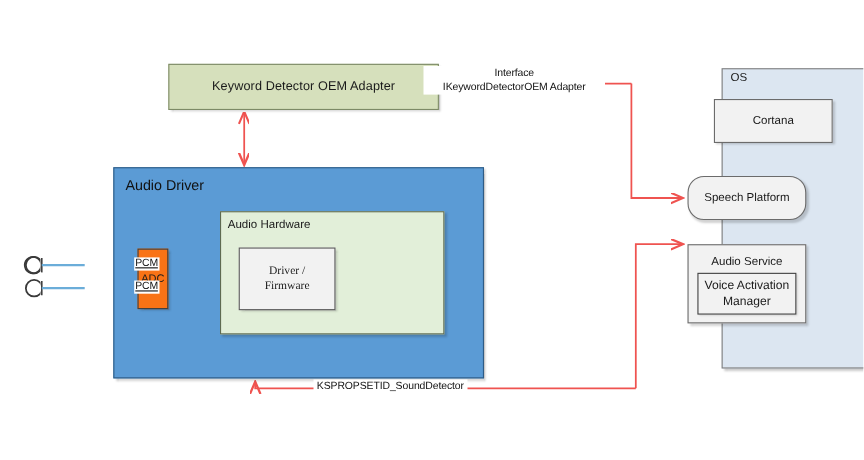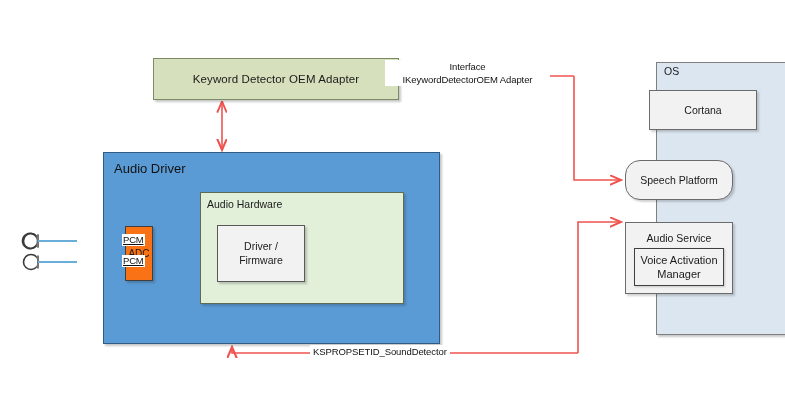--- a/index.html
+++ b/index.html
@@ -84,20 +84,21 @@
     width: 88px;
     height: 57px;
     background: #f2f2f2;
     border: 1px solid #595959;
     box-shadow: 2px 2px 2px rgba(0,0,0,0.20);
     display: flex;
     flex-direction: column;
     align-items: center;
     justify-content: center;
     line-height: 1.32;
+    font-family: Liberation Serif, serif;
   }
   #driver-fw-box span {
     font-size: 10.5px;
     color: #1a1a1a;
     white-space: nowrap;
   }
   
   #adc-box {
     left: 77px;
     top: 226px;
@@ -208,21 +209,21 @@
     line-height: 13px;
     white-space: nowrap;
     letter-spacing: -0.1px;
   }
   #iface-label {
     left: 385px;
     top: 60px;
     width: 165px;
   }
   #kspropsetid-label {
-    left: 310px;
+    left: 285px;
     top: 345px;
     padding: 0 3px;
   }
 </style>
 </head>
 <body>
 
 <div id="canvas">
 
   <svg id="connectors" viewBox="0 0 785 418" xmlns="http://www.w3.org/2000/svg">

